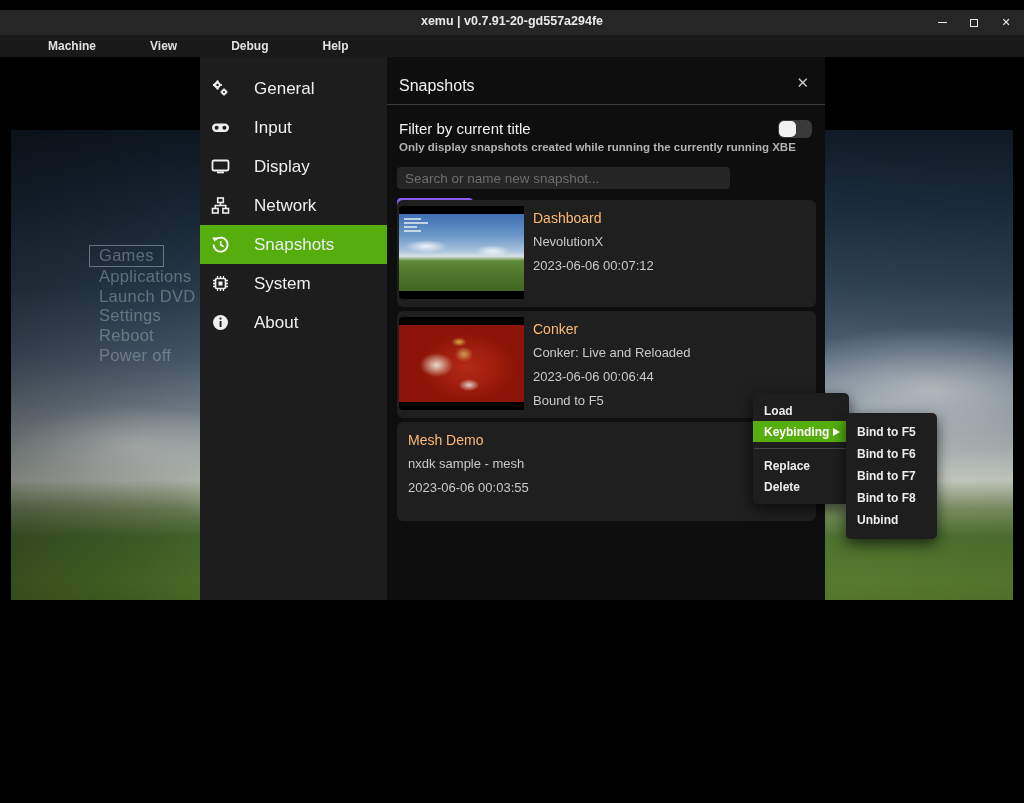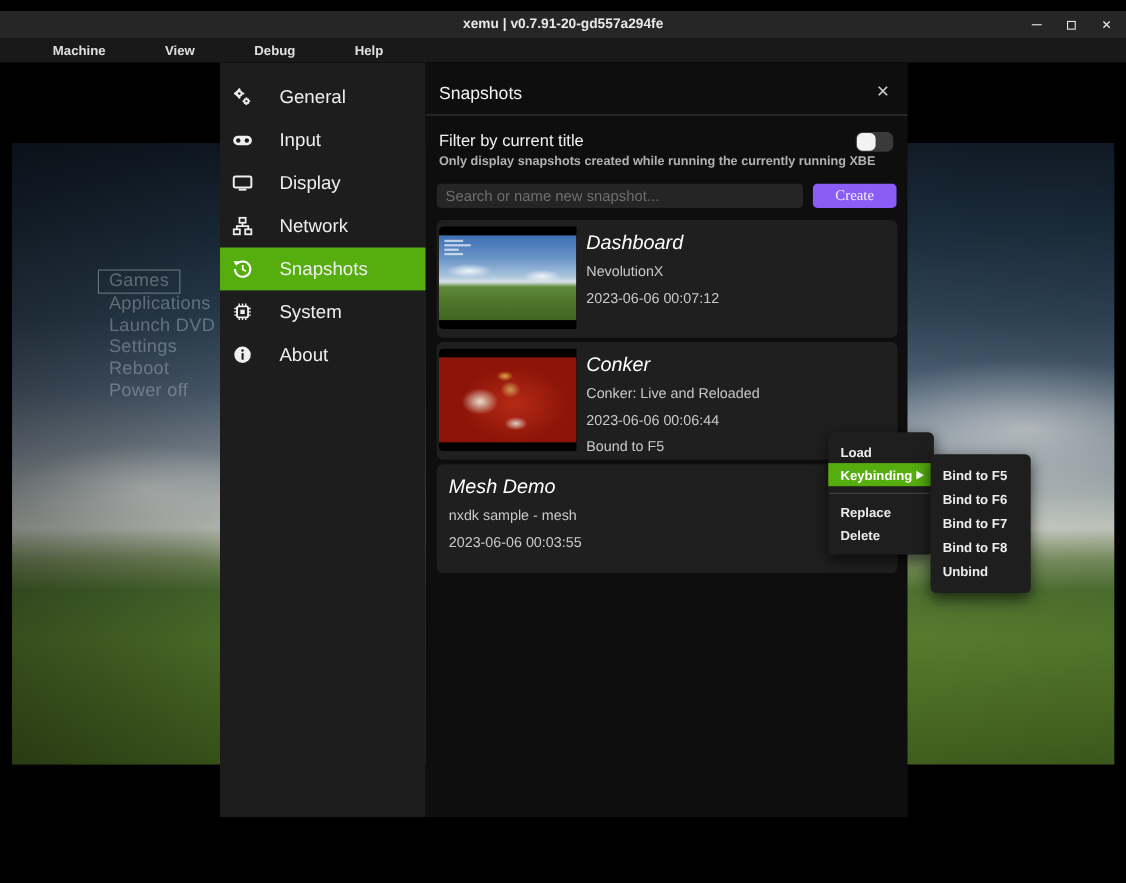--- a/index.html
+++ b/index.html
@@ -1,18 +1,18 @@
 <!DOCTYPE html>
 <html style="--accent: #55ad0e;"><head>
 <meta charset="utf-8">
 <style>
   * { margin:0; padding:0; box-sizing:border-box; }
   html,body { background:#000; }
   body { font-family:"Liberation Sans", sans-serif; }
-  .screen { position:relative; width:1024px; height:743px; background:#000; overflow:hidden; }
+  .screen { position:relative; width:1024px; height:600px; background:#000; overflow:hidden; }
 
   
   .titlebar { position:absolute; left:0; top:10px; width:1024px; height:25px; background:#262626; }
   .title-text { position:absolute; left:0; right:0; top:4px; text-align:center; color:#e8e8e8; font-size:12.5px; font-weight:bold; }
   .win-controls { position:absolute; right:10px; top:0; height:25px; display:flex; align-items:center; gap:16px; }
   .wbtn { width:16px; height:16px; display:flex; align-items:center; justify-content:center; color:#e8e8e8; font-size:11px; cursor:default; }
   .min-glyph { width:9px; height:1.5px; background:#e8e8e8; }
   .max-glyph { width:8px; height:8px; border:1.5px solid #e8e8e8; }
 
   
@@ -46,21 +46,21 @@
   .panel { position:absolute; left:387px; top:57px; width:438px; height:713px; background:#0e0e0e; }
   .panel-header { position:relative; height:48px; border-bottom:1px solid #3a3a3a; }
   .panel-title { position:absolute; left:12px; top:20px; color:#f2f2f2; font-size:16px; }
   .panel-close { position:absolute; right:16px; top:17px; color:#c9c9c9; font-size:15px; }
 
   .filter-label { position:absolute; left:12px; top:63px; color:#f2f2f2; font-size:15px; }
   .filter-desc { position:absolute; left:12px; top:84px; color:#b2b2b2; font-size:11.5px; font-weight:bold; }
   .toggle { position:absolute; right:13px; top:63px; width:34px; height:18px; background:#3a3a3a; border-radius:6px; }
   .toggle-knob { position:absolute; left:1px; top:1px; width:17px; height:16px; background:#f2f2f2; border-radius:5px; }
 
-  .search-row { position:absolute; left:10px; top:110px; width:418px; display:flex; gap:9px; }
+  .search-row { position:absolute; left:10px; top:110px; width:418px; display:flex; gap:9px;flex-direction:column; }
   .search-input { width:333px; height:22px; background:#252525; border:none; outline:none; border-radius:4px; color:#e8e8e8; font-size:13.5px; padding:0 8px; font-family:"Liberation Sans", sans-serif; }
   .search-input::placeholder { color:#6e6e6e; }
   .create-btn { width:76px; height:22px; background:#8b5cf6; border:none; border-radius:4px; color:#f0f0f0; font-size:13.5px; font-family:Liberation Serif, serif; }
 
   .snap-list { position:absolute; left:10px; top:143px; width:419px; }
   .snap-card { background:#1f1f1f; border-radius:6px; margin-bottom:4px; display:flex; padding:2px; height:107px; }
   .snap-card.short { height:99px; }
   .thumb { position:relative; width:125px; height:93px; background:#000; border-radius:4px 0 0 4px; flex:none; overflow:hidden; margin-top:4px; }
   .thumb-img { position:absolute; left:0; right:0; }
   .t-dash { top:8px; bottom:8px;
@@ -79,21 +79,21 @@
       linear-gradient(180deg, #5c0e05, #7e140a);
   }
   .t-mesh { top:3px; bottom:3px; background:#242424; }
   .nxdk-text { position:absolute; left:0; right:0; top:50px; text-align:center; font-size:26px; font-weight:bold; letter-spacing:-1px; color:#1a1a1a; text-shadow:0 -1px 0 rgba(0,0,0,0.8), 0 1px 1px rgba(255,255,255,0.07); }
   .mini-stats { position:absolute; left:5px; top:4px; }
   .mini-stats i { display:block; height:2px; margin-bottom:2px; background:rgba(255,255,255,0.75); }
   .mini-stats .l1{width:17px} .mini-stats .l2{width:24px} .mini-stats .l3{width:13px}
   .mini-stats.faint i { background:rgba(255,255,255,0.65); }
 
   .snap-info { padding:8px 0 0 9px; }
-  .snap-title { color:#ffffff; font-size:18px; margin-bottom:8px;font-style:italic; }
+  .snap-title { color:#fdba74; font-size:14px; margin-bottom:8px; }
   .snap-line { color:#c9c9c9; font-size:13px; margin-bottom:9px; }
 
   
   .ctx-menu { position:absolute; left:753px; top:393px; width:96px; background:#1e1e1e; border-radius:5px; box-shadow:0 5px 14px rgba(0,0,0,0.65); padding:7px 0; z-index:30; }
   .ctx-item { position:relative; color:#ececec; font-size:12px; font-weight:bold; padding:4px 11px; height:21px; }
   .ctx-item.highlight { background:var(--accent); color:#fff; }
   .ctx-sep { height:1px; background:#454545; margin:6px 1px; }
   .ctx-arrow { position:absolute; right:9px; top:6.5px; width:0; height:0; border-left:7px solid #fff; border-top:4.5px solid transparent; border-bottom:4.5px solid transparent; }
 
   .ctx-submenu { position:absolute; left:846px; top:413px; width:91px; background:#1e1e1e; border-radius:5px; box-shadow:0 5px 14px rgba(0,0,0,0.65); padding:8px 0; z-index:31; }

